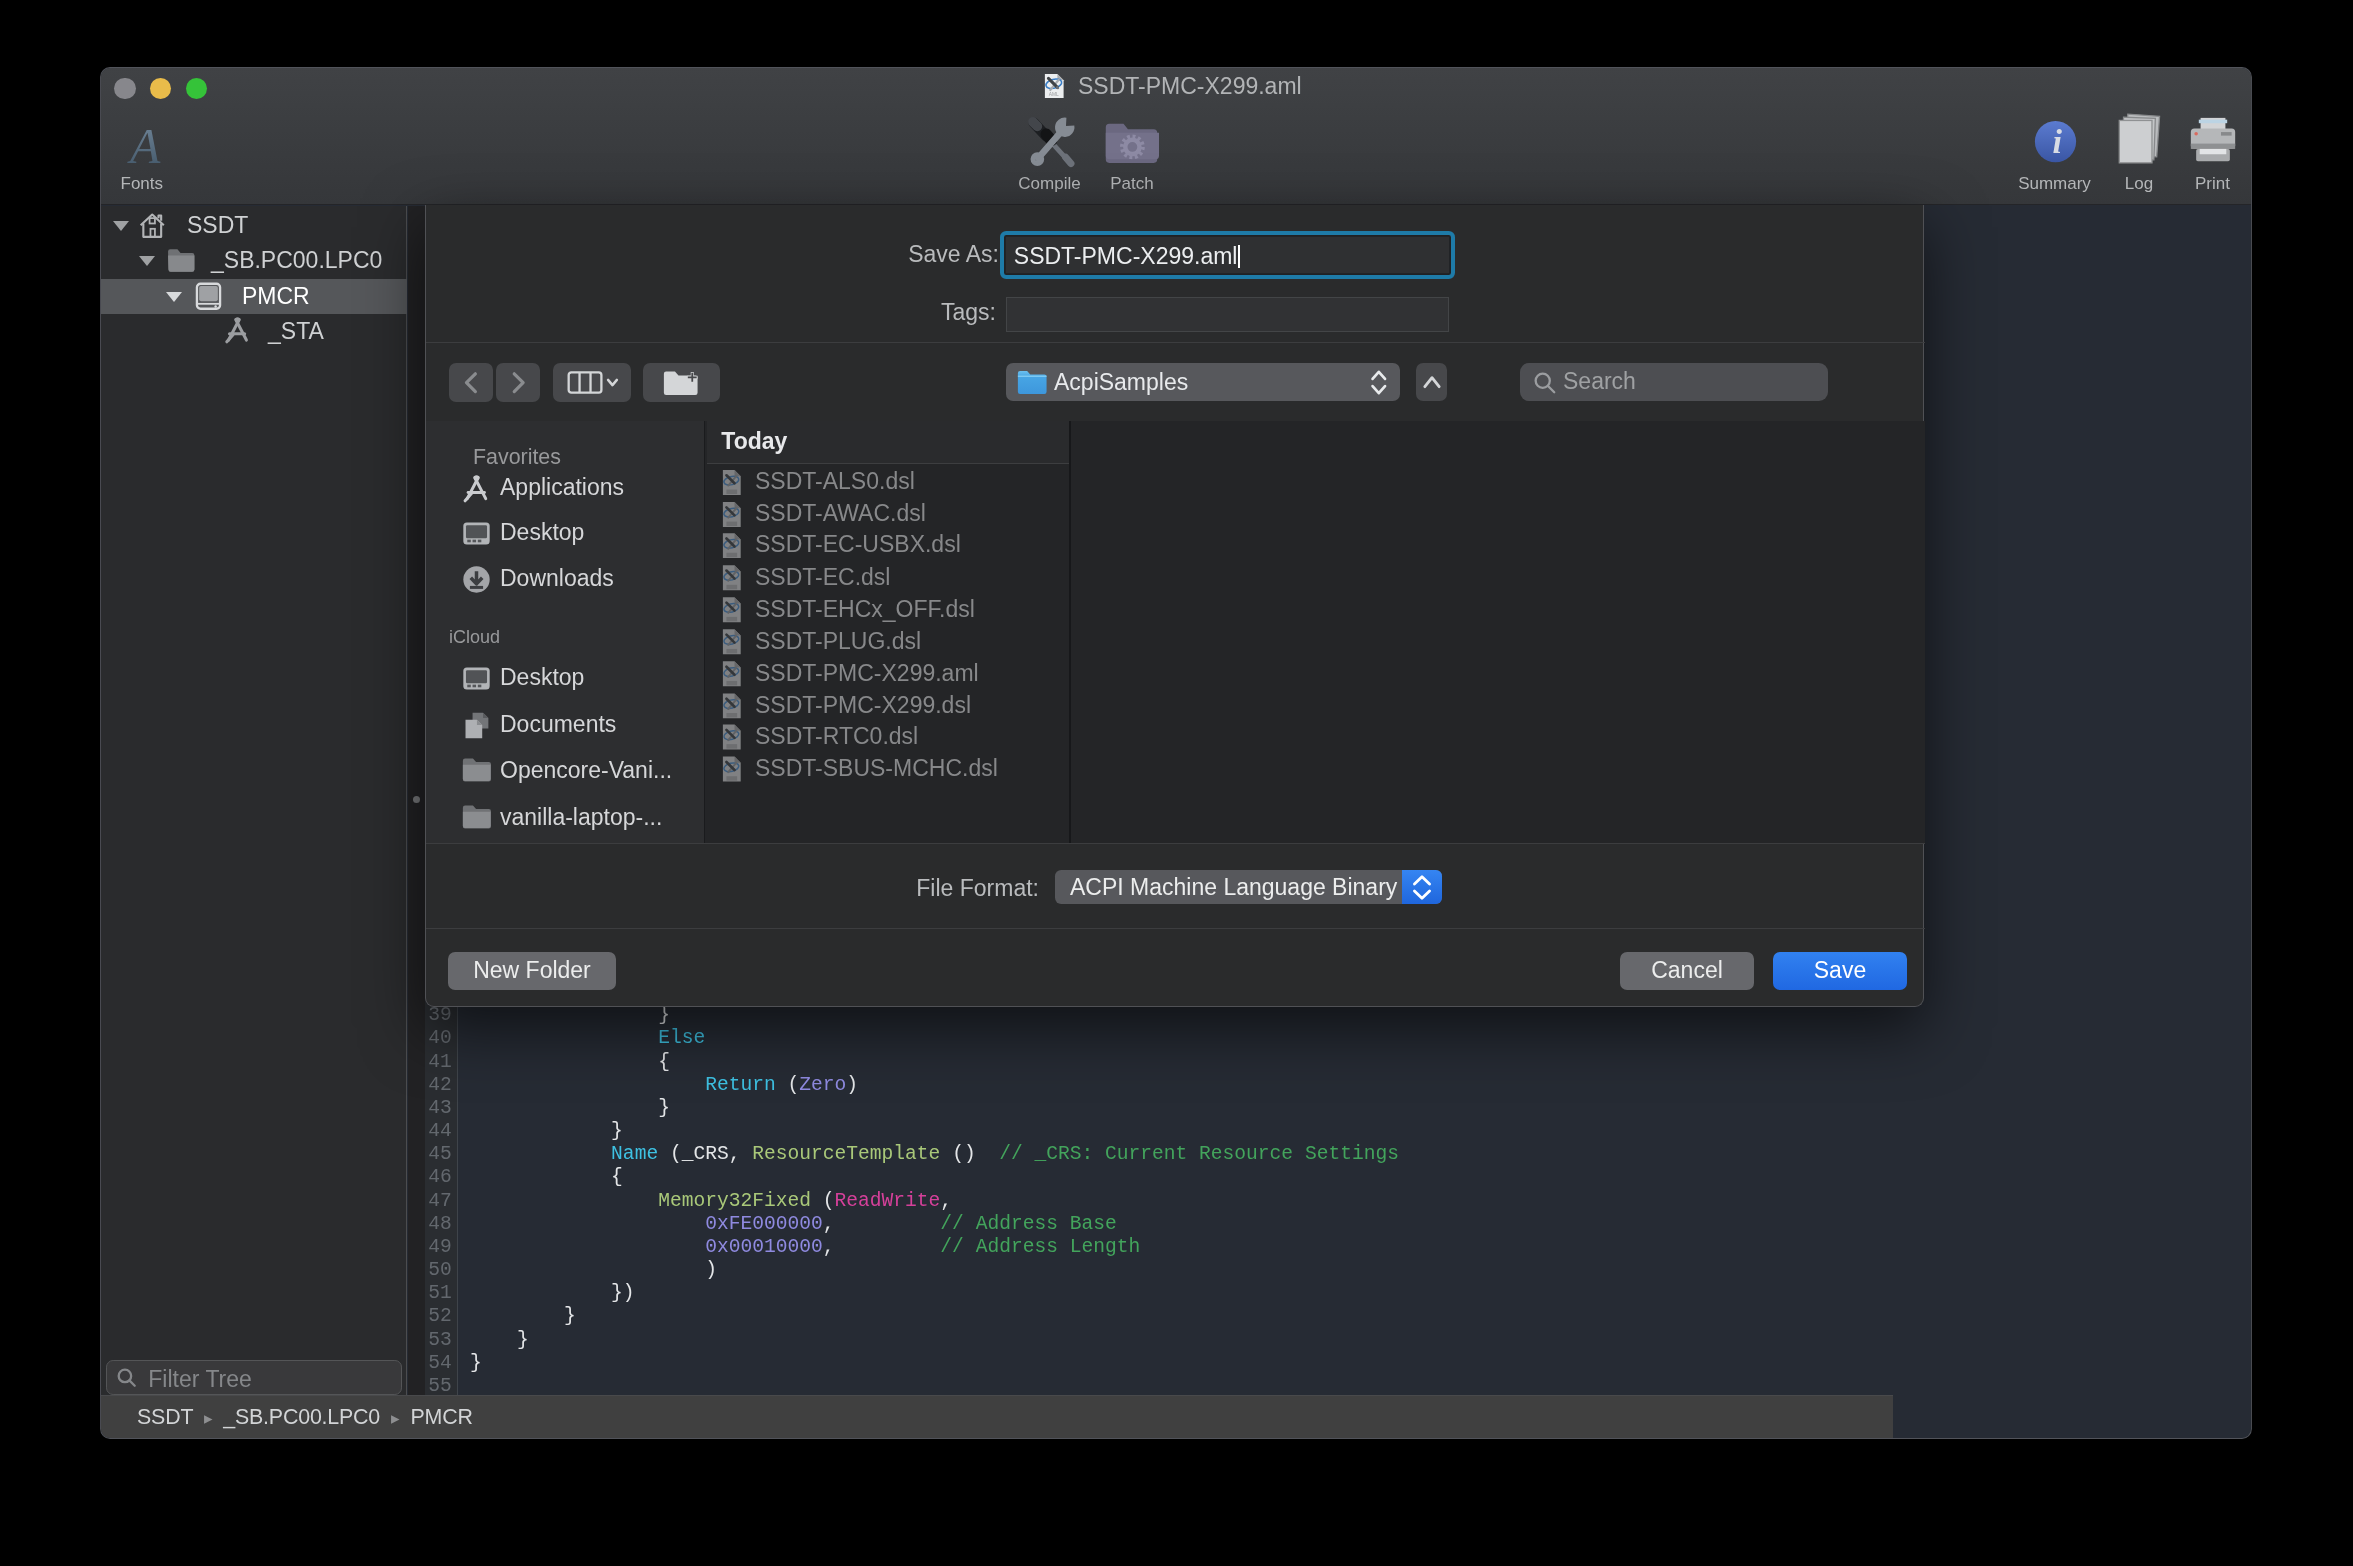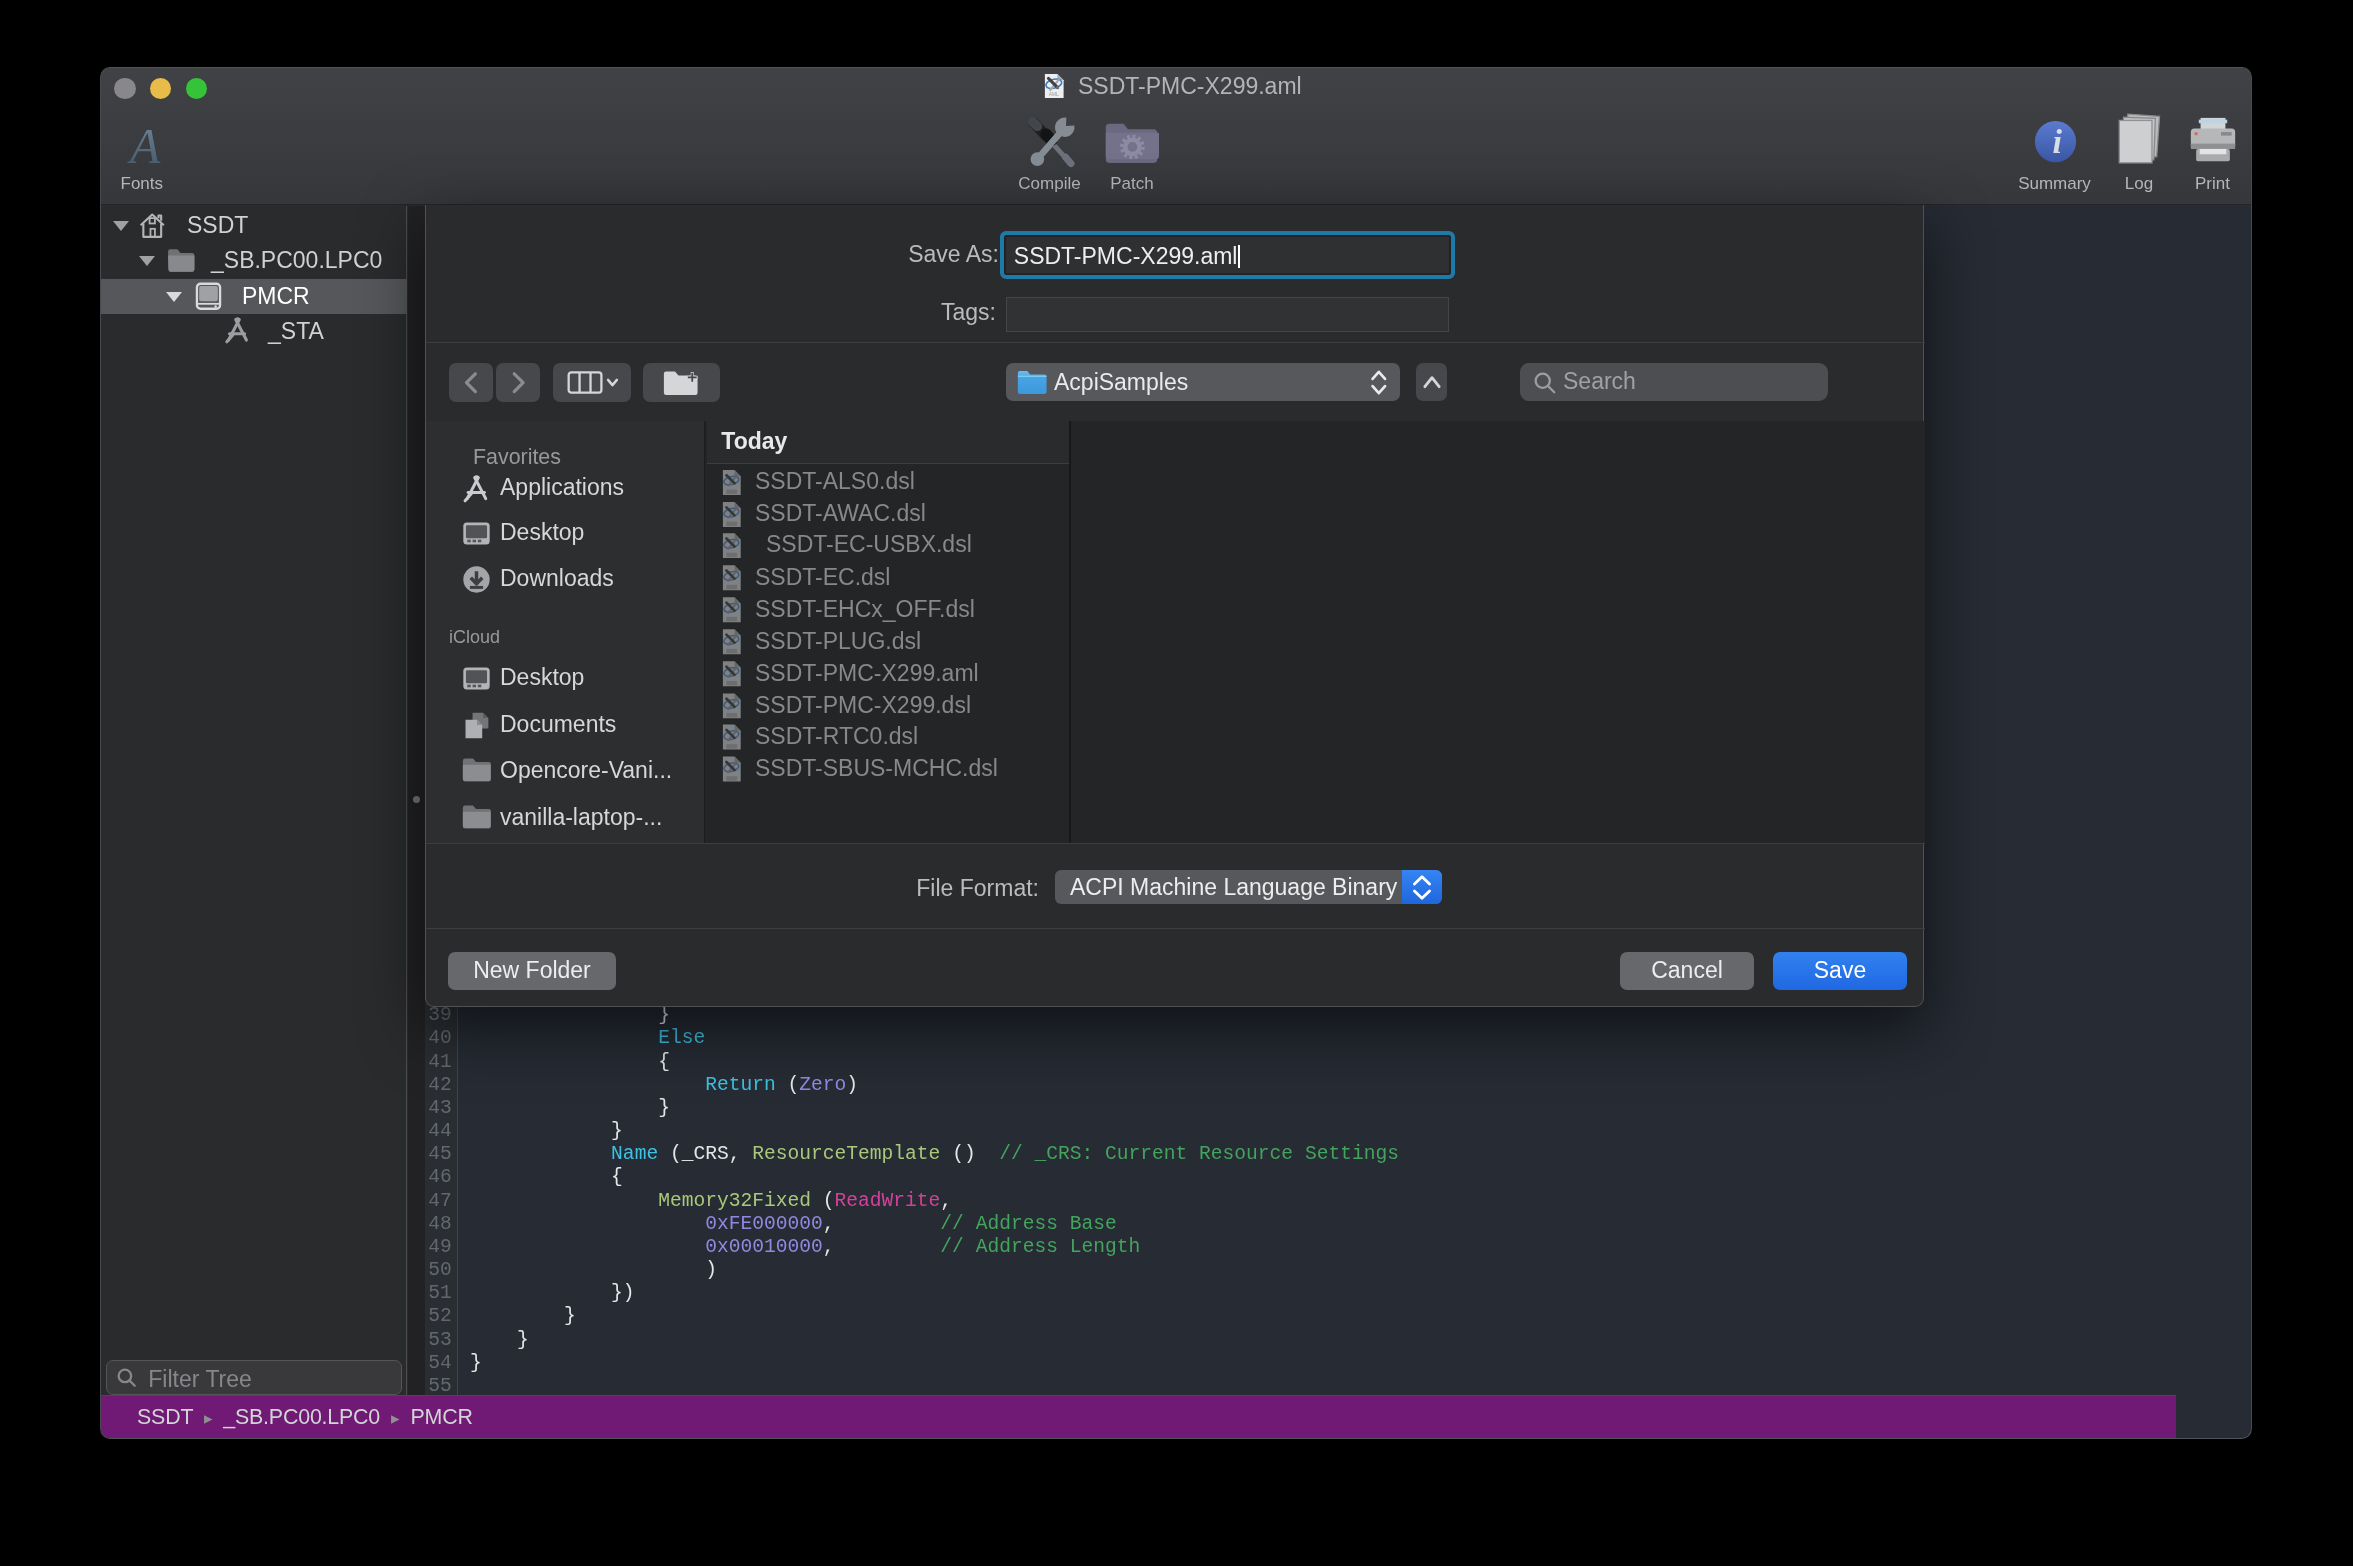--- a/index.html
+++ b/index.html
@@ -32,22 +32,22 @@
 #editor { position:absolute; left:324px; top:138px; width:1825px; height:1189px; background:#262b34; }
 #gutter { position:absolute; left:0; top:0; width:33px; height:1189px;
   background:#2a2d31; border-right:1.8px solid #3f444a; }
 .lnum { position:absolute; right:5.3px; width:36px; color:#63686e; font-size:19.6px;
   font-family:"Liberation Mono", monospace; text-align:right; }
 .cl { position:absolute; left:45px; font-size:19.6px; font-family:"Liberation Mono", monospace;
   color:#e4e6e8; white-space:pre; }
 .kw { color:#3ec1e2; } .op { color:#a9c879; } .num { color:#8f8ae0; }
 .cm { color:#43a45c; } .arg { color:#d5409a; }
 
-#status { position:absolute; left:0; top:1327px; width:2075px; height:43px;
-  background:#701a75; border-top:0.9px solid #48494b; }
+#status { position:absolute; left:0; top:1327px; width:1792px; height:43px;
+  background:#404040; border-top:0.9px solid #48494b; }
 #status .bc { position:absolute; left:36px; top:9px; font-size:21.4px; letter-spacing:-0.2px; color:#d2d4d6; }
 #status .sep { color:#8e8f91; font-size:17px; padding:0 5.3px; }
 
 #sheet { position:absolute; left:324px; top:137px; width:1499px; height:802px;
   background:#2a2b2c; border:0.9px solid #505155; border-top:none;
   border-radius:0 0 9px 9px; box-shadow:0 22px 62px rgba(0,0,0,.6); }
 .slabel { position:absolute; color:#b9bbbd; font-size:23px; text-align:right; }
 .hsep { position:absolute; left:0; width:1499px; height:0.9px; background:#3c3d3f; }
 .navbtn { position:absolute; top:158px; height:39px; background:#47484b; border-radius:7.1px; }
 #saveasfield { position:absolute; left:574px; top:26px; width:455px; height:48px;
@@ -397,21 +397,21 @@
         <use href="#docic" y="161"></use>
           <use href="#docic" y="197"></use>
           <use href="#docic" y="233"></use>
         <use href="#docic" y="269"></use>
           <use href="#docic" y="305"></use>
           <use href="#docic" y="340"></use>
         <use href="#docic" y="376"></use>
       </svg>
       <div class="frow" style="top:47px;">SSDT-ALS0.dsl</div>
       <div class="frow" style="top:79px;">SSDT-AWAC.dsl</div>
-      <div class="frow" style="top:110px;margin-left:11px;">SSDT-EC-USBX.dsl</div>
+      <div class="frow" style="top:110px;">SSDT-EC-USBX.dsl</div>
       <div class="frow" style="top:143px;">SSDT-EC.dsl</div>
       <div class="frow" style="top:175px;">SSDT-EHCx_OFF.dsl</div>
       <div class="frow" style="top:207px;">SSDT-PLUG.dsl</div>
       <div class="frow" style="top:239px;">SSDT-PMC-X299.aml</div>
       <div class="frow" style="top:271px;">SSDT-PMC-X299.dsl</div>
       <div class="frow" style="top:302px;">SSDT-RTC0.dsl</div>
       <div class="frow" style="top:334px;">SSDT-SBUS-MCHC.dsl</div>
     </div>
     <div class="hsep" style="top:638px;"></div>
     <div class="slabel" style="left:435px;top:670px;width:178px;">File Format:</div>

